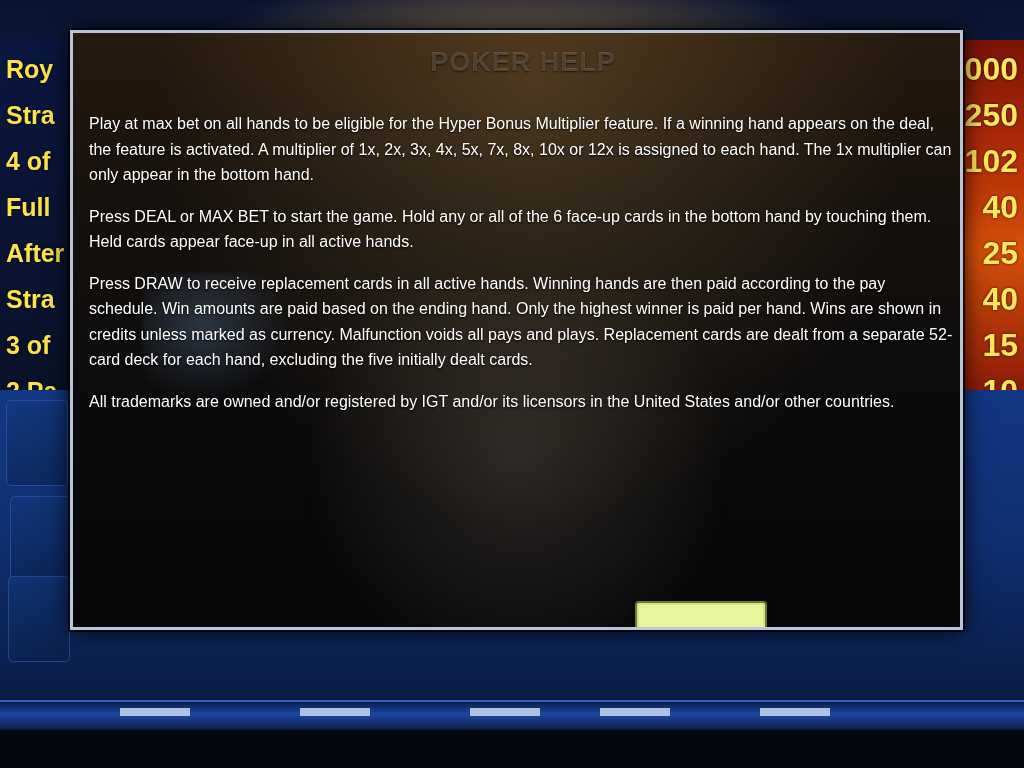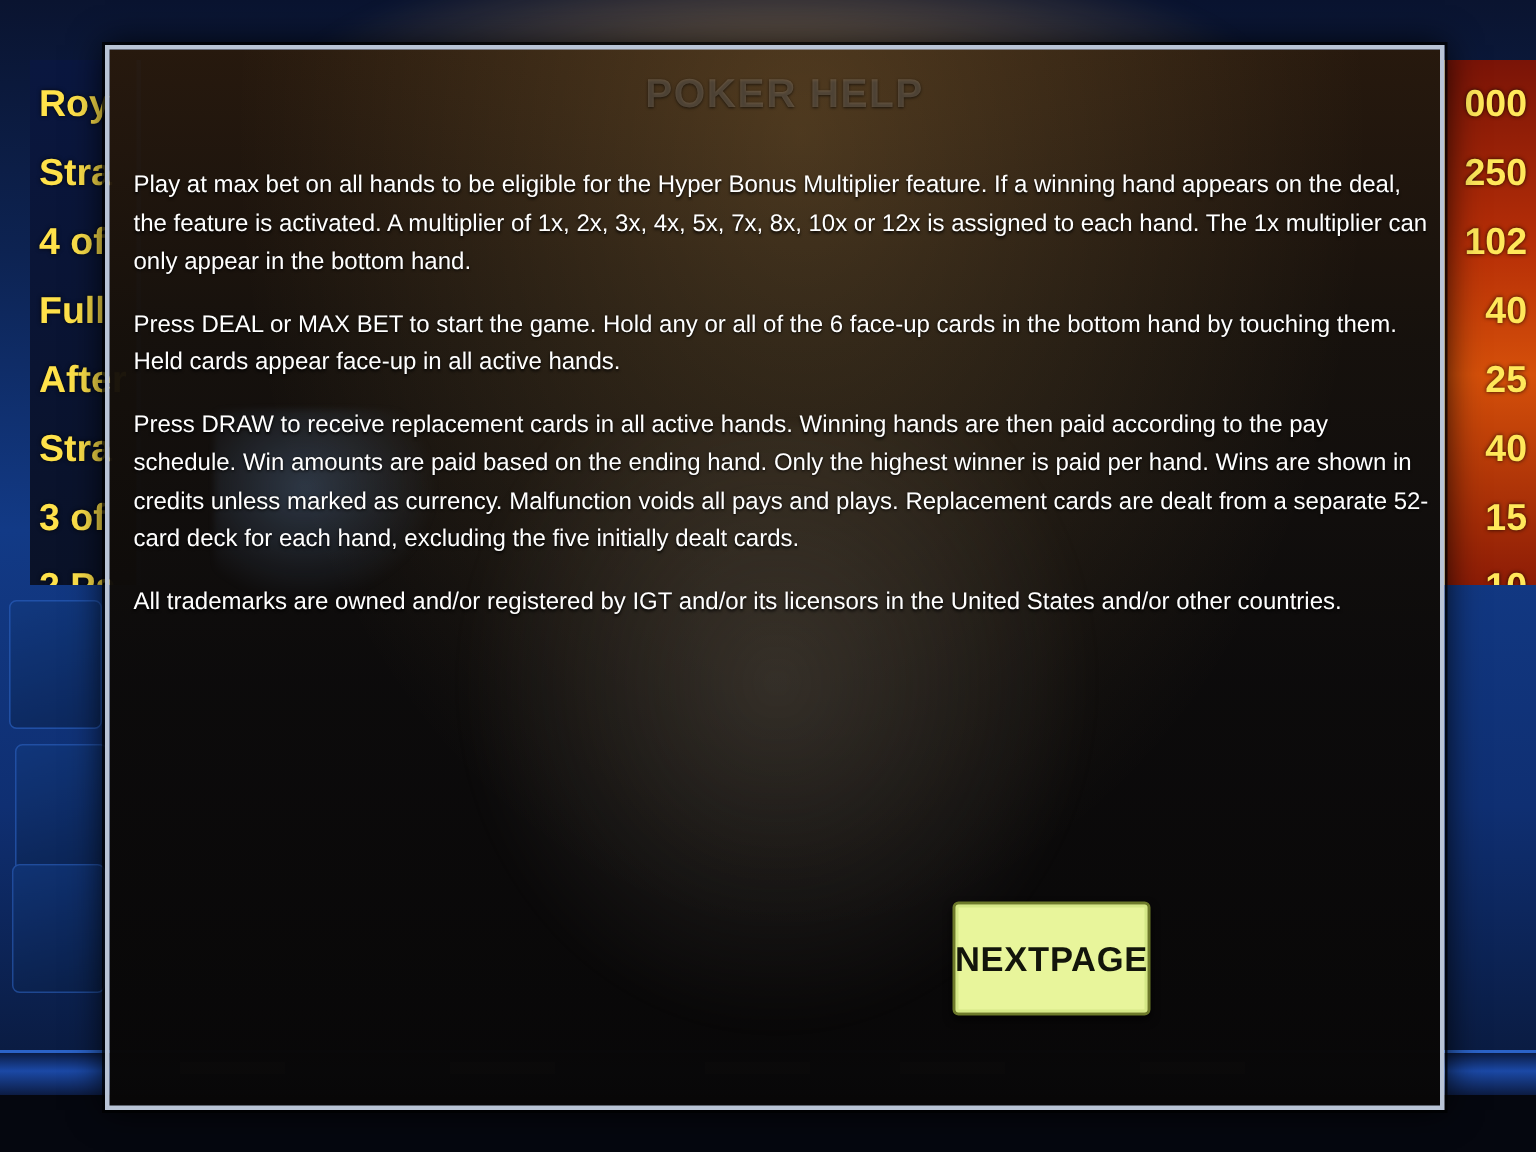--- a/index.html
+++ b/index.html
@@ -61,21 +61,20 @@
   
   .paytable-left {
     position: absolute;
     left: 0; top: 40px;
     width: 74px; height: 350px;
     background: linear-gradient(180deg,#0a1740,#0a1228);
     border-right: 3px solid #1d4fae;
     padding: 6px 0 0 6px;
     box-sizing: border-box;
     overflow: hidden;
-    margin-left: 20px;
   }
   .paytable-left .row {
     color: #ffe24a;
     font-weight: bold;
     font-size: 25px;
     line-height: 46px;
     white-space: nowrap;
     text-shadow: 0 0 3px rgba(0,0,0,.8);
   }
 
@@ -86,21 +85,21 @@
     width: 64px; height: 350px;
     background: linear-gradient(180deg,#7a1407,#b62e07 35%,#d5500a 60%,#8d1c06);
     border-left: 3px solid #e4d23a;
     box-sizing: border-box;
     padding-top: 6px;
     overflow: hidden;
   }
   .paytable-right .row {
     color: #ffe85a;
     font-weight: bold;
-    font-size: 25px;
+    font-size: 32px;
     line-height: 46px;
     text-align: right;
     padding-right: 6px;
     white-space: nowrap;
     text-shadow: 0 0 3px rgba(0,0,0,.8);
   }
 
   
   .ghost-cards {
     position: absolute;
@@ -113,21 +112,21 @@
     width: 60px; height: 84px;
     border-radius: 5px;
     background: linear-gradient(160deg,#123a7e,#0a1f45);
     border: 1px solid #2f68c9;
   }
 
   
   #help-dialog {
     position: absolute;
     left: 70px; top: 30px;
-    width: 893px; height: 710px;
+    width: 893px; height: 600px;
     background:
       radial-gradient(ellipse at 52% 8%, rgba(255,200,110,0.18), rgba(0,0,0,0) 58%),
       linear-gradient(180deg, rgba(40,25,12,0.96) 0%, rgba(22,16,10,0.97) 28%, rgba(12,10,9,0.98) 60%, rgba(8,7,7,0.99) 100%);
     border: 3px solid #b9c4d6;
     box-sizing: border-box;
     box-shadow: 0 0 0 2px rgba(0,0,0,.7), 0 0 22px rgba(0,0,0,.9);
     overflow: hidden;
     padding-left: 28px;
   }
   

